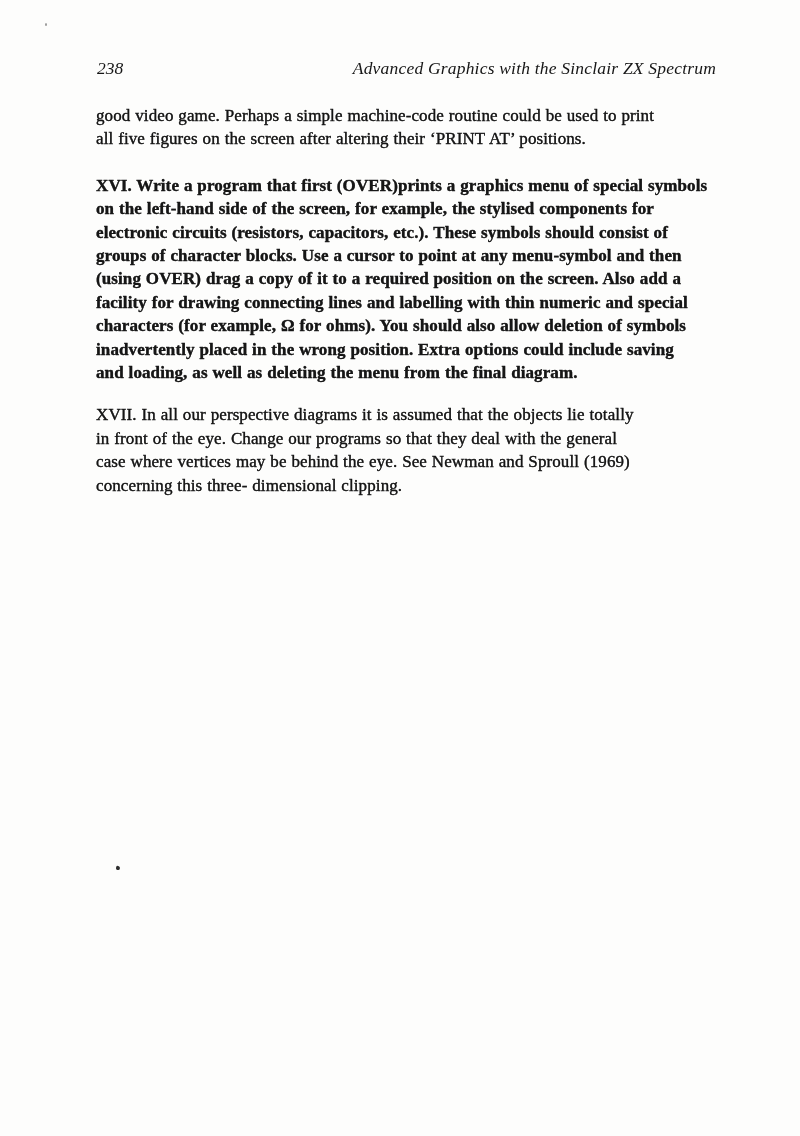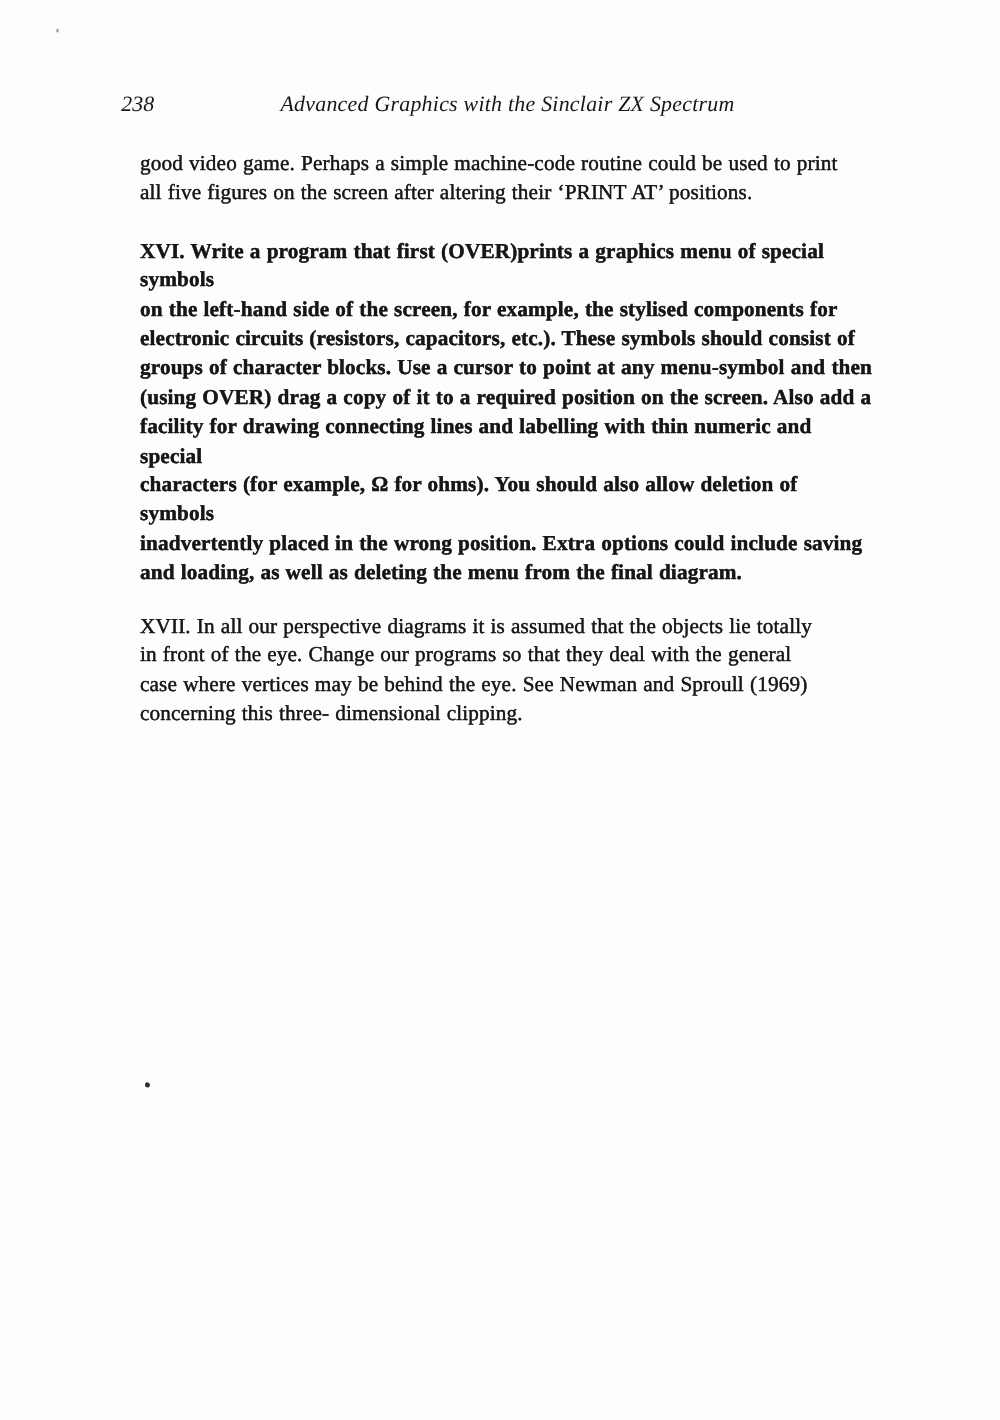--- a/index.html
+++ b/index.html
@@ -13,45 +13,45 @@
     overflow: hidden;
     position: relative;
     font-family: "Liberation Serif", serif;
     color: #161616;
   }
   .page {
     position: relative;
     width: 800px;
     height: 1136px;
     box-sizing: border-box;
-    padding: 72px 86px 0 96px;
+    padding: 57px 86px 0 96px;
   }
   .text-col {
     width: 620px;
   }
   .header {
     position: relative;
     height: 23px;
     line-height: 23px;
     margin-bottom: 24px;
     font-style: italic;
     font-size: 17.5px;
   }
   .page-number {
     position: absolute;
     left: 1px;
     top: 0;
   }
   .running-title {
     display: block;
-    text-align: center;
+    text-align: right;
     letter-spacing: 0.2px;
   }
   .para {
-    margin: 16px;
+    margin: 0;
     font-size: 17px;
     line-height: 23.4px;
     letter-spacing: 0.1px;
     word-spacing: 0.5px;
     white-space: pre-line;
     -webkit-text-stroke: 0.3px #1a1a1a;
     text-shadow: 0 0 0.35px rgba(20,20,20,0.55);
   }
   .para-intro { margin-bottom: 23px; }
   .para-xvi   { margin-bottom: 19px; font-weight: bold; }

